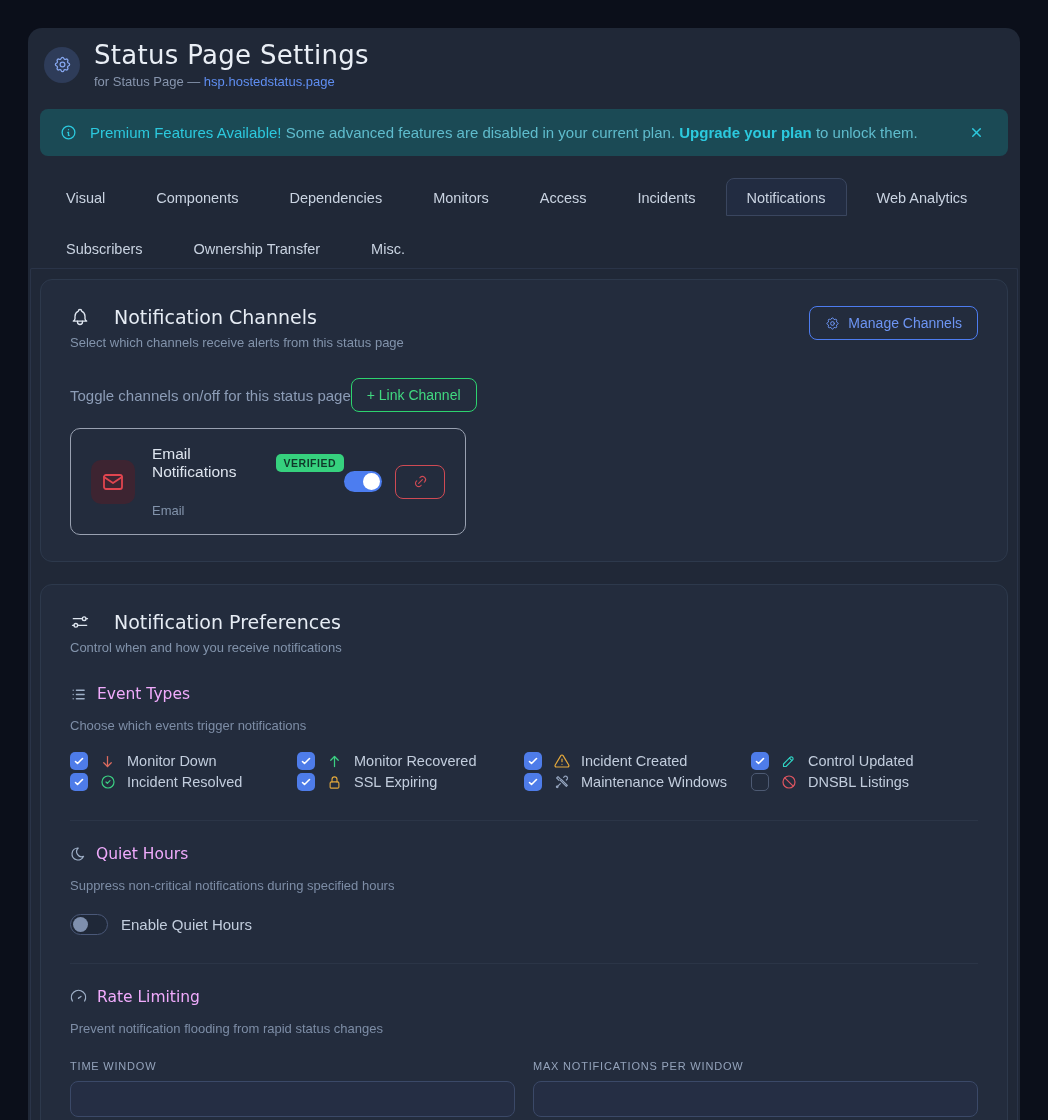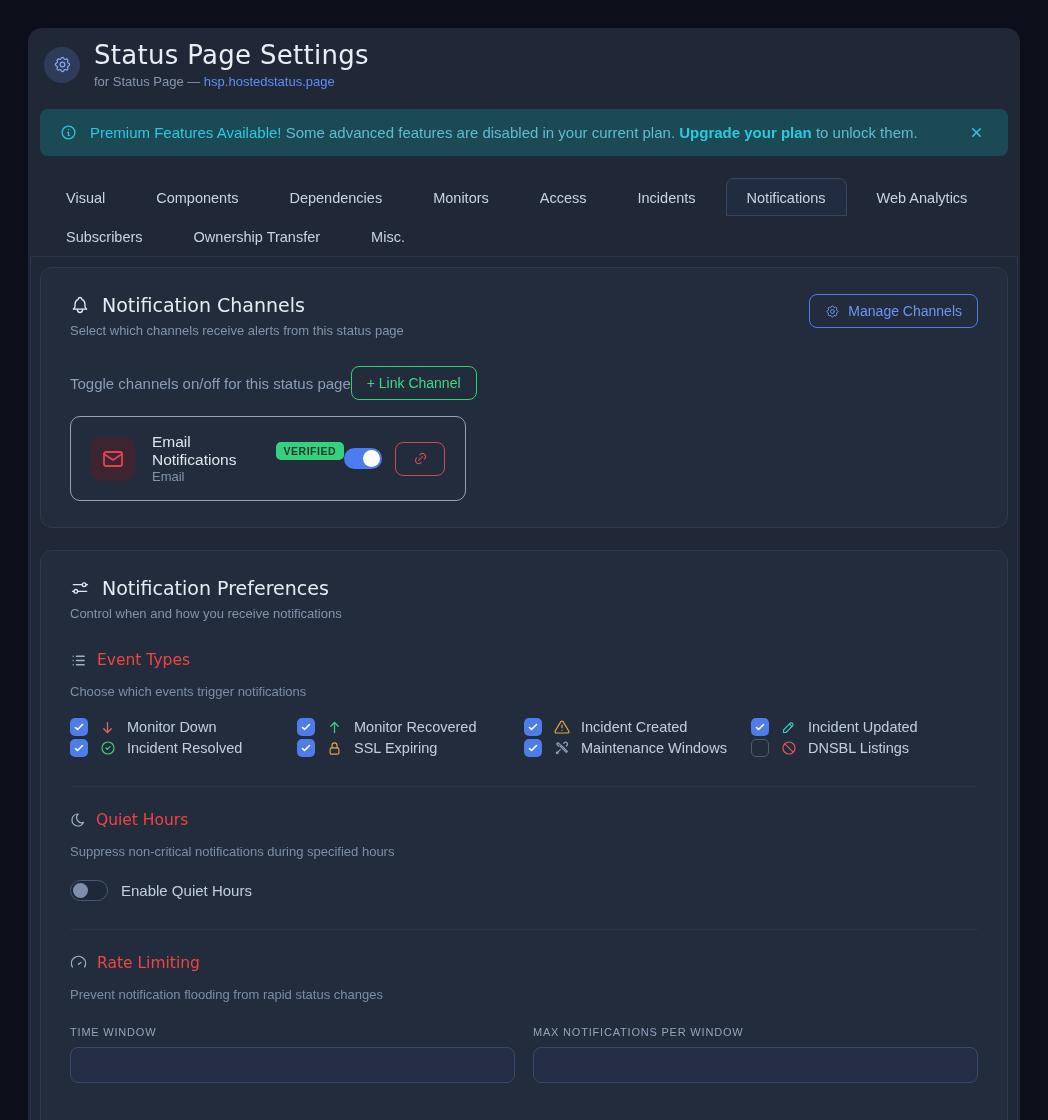--- a/index.html
+++ b/index.html
@@ -39,39 +39,39 @@
     font-size: 15px; color: #5fbccd;
   }
   .banner .b-bold { color: #2cc9de; font-weight: normal; }
   .banner .b-link { color: #2cc9de; font-weight: bold; cursor: pointer; }
   .banner .info-ic { color: #2cc9de; display: flex; flex: none; }
   .banner .close-btn {
     margin-left: auto; background: none; border: none; color: #2cc9de;
     cursor: pointer; display: flex; padding: 4px;
   }
   
-  .tabs { display: flex; flex-wrap: wrap; row-gap: 0; margin: 22px 40px 0 17px; width: 960px; }
+  .tabs { display: flex; flex-wrap: wrap; row-gap: 12px; margin: 22px 40px 0 17px; width: 960px; }
   .tab {
     padding: 0 20px; height: 38px; line-height: 38px; margin-right: 9px; margin-bottom: 1px;
     font-size: 14.5px; color: #c9d3e1; cursor: pointer; white-space: nowrap;
     border: 1px solid transparent; border-radius: 8px 8px 0 0;
   }
   .tab.active { background: #222c41; border-color: #3a465f; }
   
   .content {
     margin: 0 2px; border: 1px solid #2a3448; border-bottom: none;
     padding: 10px 9px 0 9px; border-radius: 2px;
   }
   .card {
     background: #232c3d; border: 1px solid #2d394c; border-radius: 12px;
     padding: 26px 29px; margin-bottom: 22px;
   }
   .card-head-row { display: flex; align-items: flex-start; justify-content: space-between; }
   .card-title {
-    display: flex; align-items: center; gap: 12px;
+    display: flex; align-items: center; gap: 24px;
     font-family: "DejaVu Sans", sans-serif;
     font-size: 19px; font-weight: 500; color: #e6ecf4;
   }
   .card-title .t-ic { color: #dfe6f0; display: flex; }
   .card-sub { font-size: 13px; color: #8293ab; margin-top: 7px; }
   
   .btn-outline {
     display: inline-flex; align-items: center; gap: 8px;
     background: transparent; border-radius: 8px; cursor: pointer;
     font-size: 14px; padding: 8px 15px; font-family: inherit;
@@ -92,21 +92,21 @@
     background: #3d2431; color: #e0454f;
     display: flex; align-items: center; justify-content: center;
   }
   .chan-meta { margin-left: 17px; }
   .chan-name-row { display: flex; align-items: center; gap: 9px; }
   .chan-name { font-size: 15.5px; color: #dde4ee; font-weight: 500; }
   .chan-badge {
     background: #36d17e; color: #10392a; font-size: 10.5px; font-weight: bold;
     letter-spacing: .5px; padding: 3px 8px; border-radius: 5px;
   }
-  .chan-type { font-size: 13px; color: #8293ab; margin-top: 0; }
+  .chan-type { font-size: 13px; color: #8293ab; margin-top: 22px; }
   .chan-actions { margin-left: auto; display: flex; align-items: center; gap: 13px; }
   
   .toggle { width: 38px; height: 21px; border-radius: 11px; position: relative; cursor: pointer; flex: none; }
   .toggle.on { background: #4c7df0; }
   .toggle.on .knob {
     position: absolute; right: 2px; top: 2px; width: 17px; height: 17px;
     border-radius: 50%; background: #ffffff;
   }
   .toggle.off { background: #1f2838; border: 1.5px solid #4a5878; }
   .toggle.off .knob {
@@ -115,21 +115,21 @@
   }
   .unlink-btn {
     width: 50px; height: 34px; border-radius: 8px; background: transparent;
     border: 1px solid #cf4a54; color: #cf4a54; cursor: pointer;
     display: flex; align-items: center; justify-content: center;
   }
   
   .section-head {
     display: flex; align-items: center; gap: 10px;
     font-family: "DejaVu Sans", sans-serif;
-    font-size: 15.5px; color: #ef4444; margin-top: 30px;
+    font-size: 15.5px; color: #f0abfc; margin-top: 30px;
   }
   .section-head .s-ic { color: #9fb0c8; display: flex; }
   .section-desc { font-size: 13px; color: #7d8da6; margin-top: 15px; }
   .event-grid {
     display: grid; grid-template-columns: 1fr 1fr 1fr 1fr; row-gap: 1px; margin-top: 18px;
   }
   .event-item { display: flex; align-items: center; gap: 11px; height: 20px; cursor: pointer; }
   .checkbox {
     width: 18px; height: 18px; border-radius: 5px; flex: none;
     display: flex; align-items: center; justify-content: center;
@@ -351,21 +351,21 @@
               <svg width="12" height="12" viewBox="0 0 24 24" fill="none" stroke="currentColor" stroke-width="3.2" stroke-linecap="round" stroke-linejoin="round">
                 <path d="m5 13 4 4L19 7"></path>
               </svg>
             </span>
           <span class="ev-ic" style="color:#2fd4c4">
               <svg width="15" height="15" viewBox="0 0 24 24" fill="none" stroke="currentColor" stroke-width="1.8" stroke-linecap="round" stroke-linejoin="round">
                 <path d="M4 20h4L18.5 9.5a2.828 2.828 0 1 0-4-4L4 16v4"></path>
                 <path d="m13.5 6.5 4 4"></path>
               </svg>
             </span>
-          <span class="ev-label">Incident Updated</span>
+          <span class="ev-label">Control Updated</span>
         </div>
         <div class="event-item">
           <span class="checkbox checked">
               <svg width="12" height="12" viewBox="0 0 24 24" fill="none" stroke="currentColor" stroke-width="3.2" stroke-linecap="round" stroke-linejoin="round">
                 <path d="m5 13 4 4L19 7"></path>
               </svg>
             </span>
           <span class="ev-ic" style="color:#3bcf82">
               <svg width="16" height="16" viewBox="0 0 24 24" fill="none" stroke="currentColor" stroke-width="1.8" stroke-linecap="round" stroke-linejoin="round">
                 <circle cx="12" cy="12" r="9"></circle>

